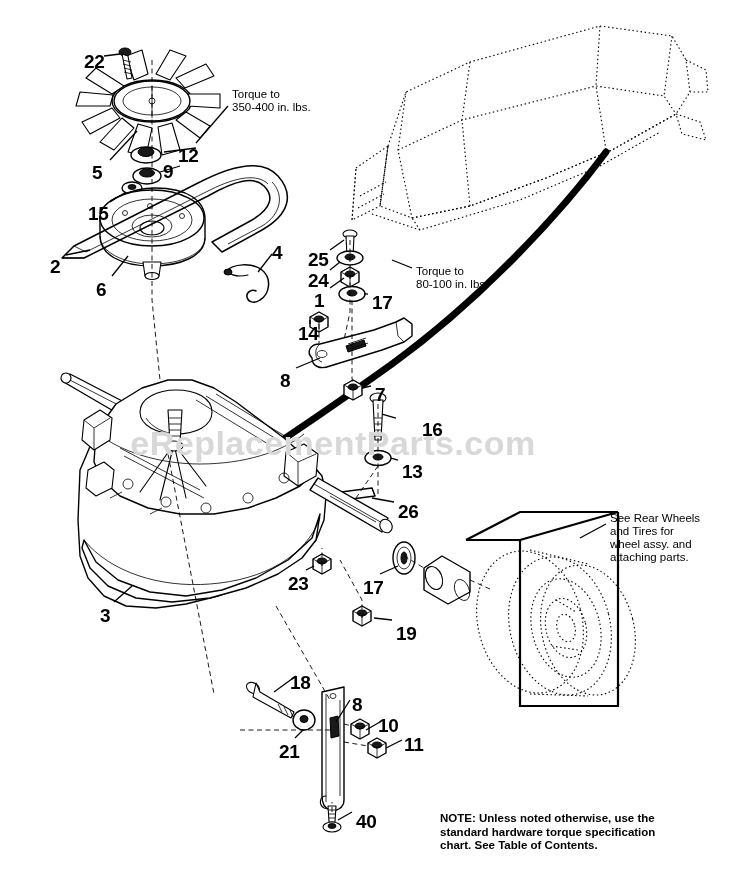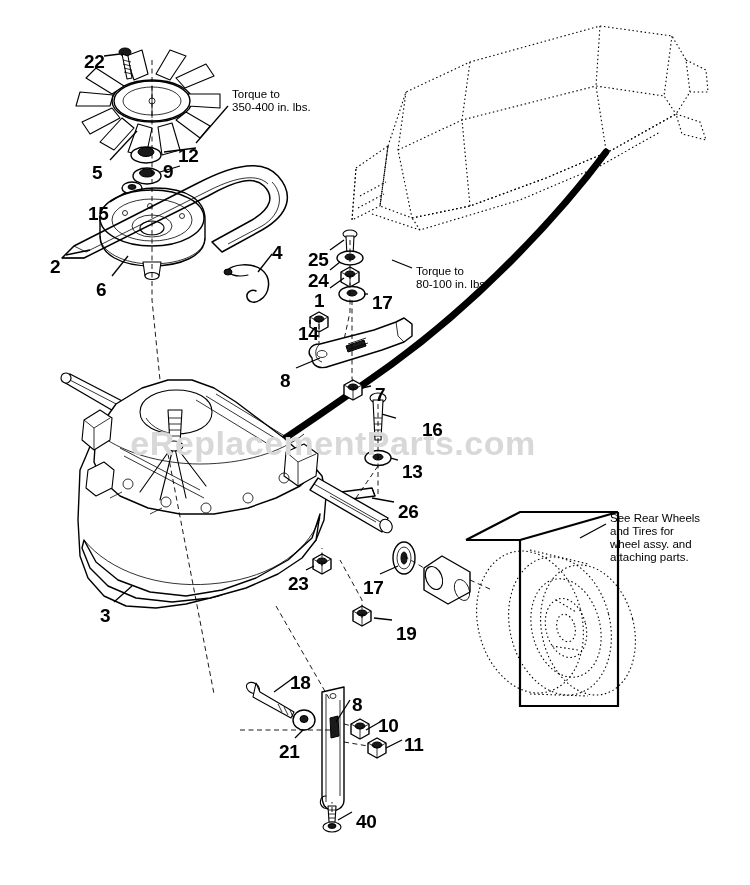--- a/index.html
+++ b/index.html
@@ -431,14 +431,17 @@
 350-400 in. lbs.</div>
 
 <div class="note" style="left:416px;top:265px;">Torque to
 80-100 in. lbs.</div>
 
 <div class="note" style="left:610px;top:512px;">See Rear Wheels
 and Tires for
 wheel assy. and
 attaching parts.</div>
 
+<div class="note note-bold" style="left:440px;top:812px;">NOTE: Unless noted otherwise, use the
+standard hardware torque specification
+chart. See Table of Contents.</div>
 
 </div>
 
 </body></html>

